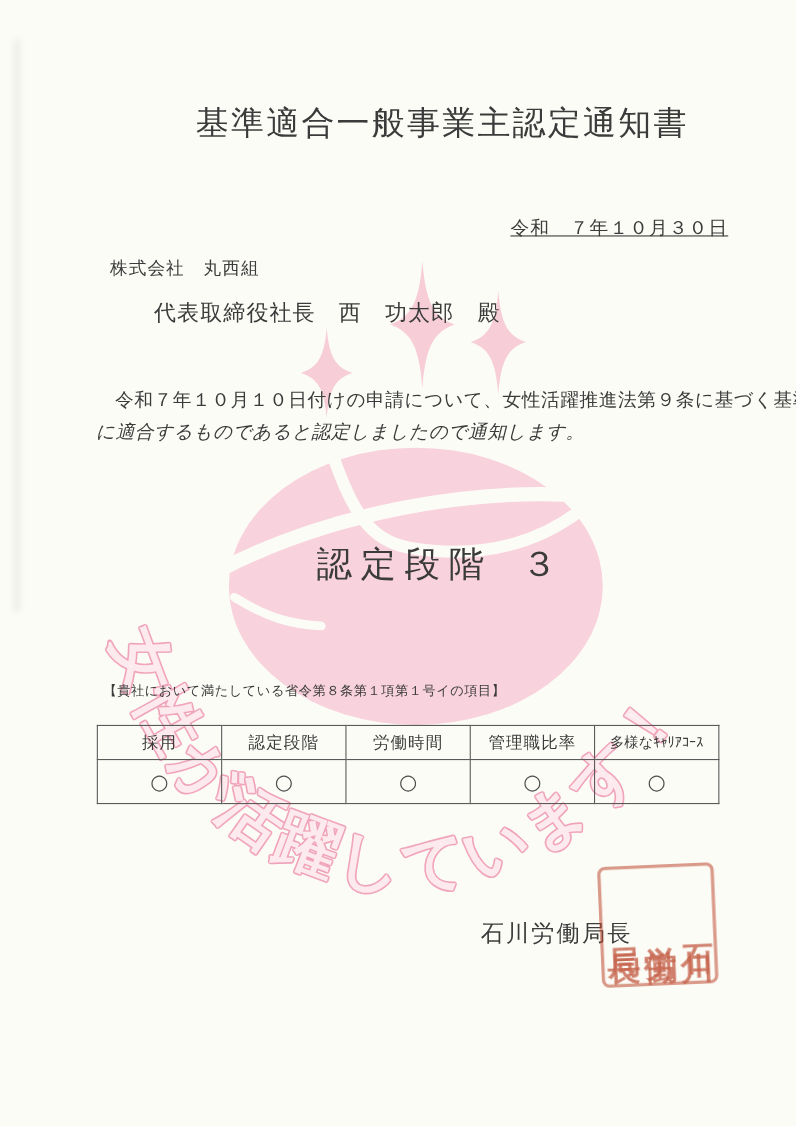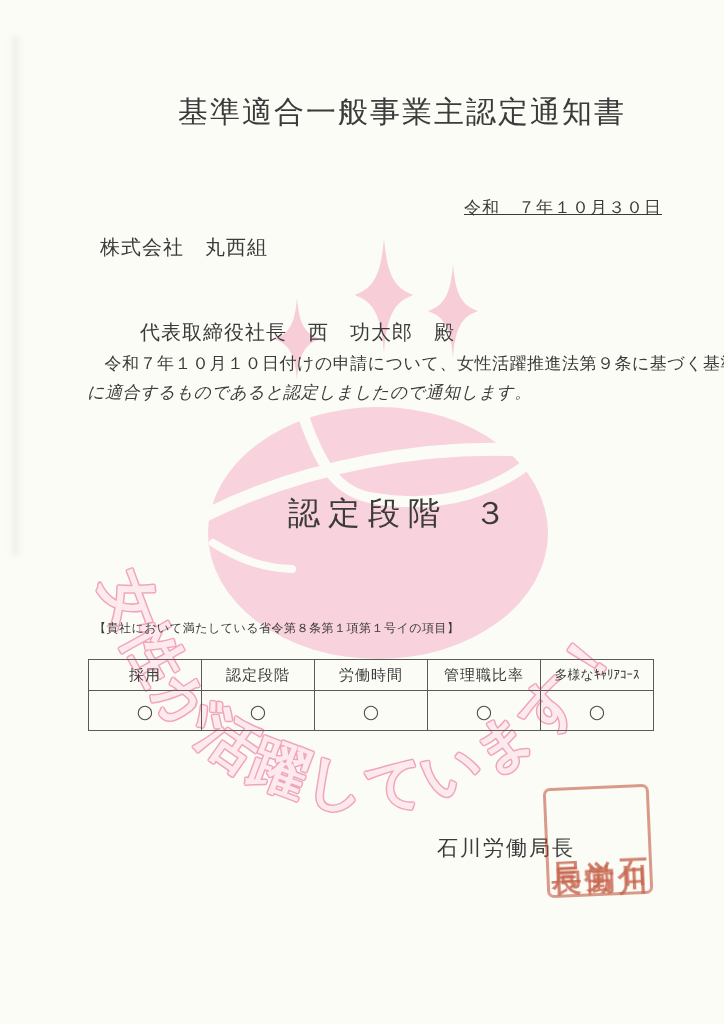--- a/index.html
+++ b/index.html
@@ -22,25 +22,25 @@
     position:absolute;top:92px;left:0;width:100%;
     text-align:center;font-size:30px;font-weight:500;
     letter-spacing:2px;white-space:nowrap;margin-left:40px;
   }
   .doc-date{
     position:absolute;top:196px;right:62px;
     font-size:17px;letter-spacing:1px;white-space:nowrap;text-decoration:underline;
   }
   .recipient-company{
     position:absolute;top:234px;left:100px;
-    font-size:20px;letter-spacing:1px;white-space:nowrap;
+    font-size:16px;letter-spacing:1px;white-space:nowrap;
   }
   .recipient-person{
     position:absolute;top:271px;left:140px;
-    font-size:20px;letter-spacing:1px;white-space:nowrap;margin-top:48px;
+    font-size:20px;letter-spacing:1px;white-space:nowrap;
   }
   .body-line{
     position:absolute;left:87px;width:585px;
     font-size:17px;letter-spacing:.5px;white-space:nowrap;
   }
   .body-line-1{top:352px;}
   .body-line-2{top:381px;font-style:italic;}
   .grade{
     position:absolute;top:492px;left:288px;
     font-size:32px;letter-spacing:8px;white-space:nowrap;text-align:right;

